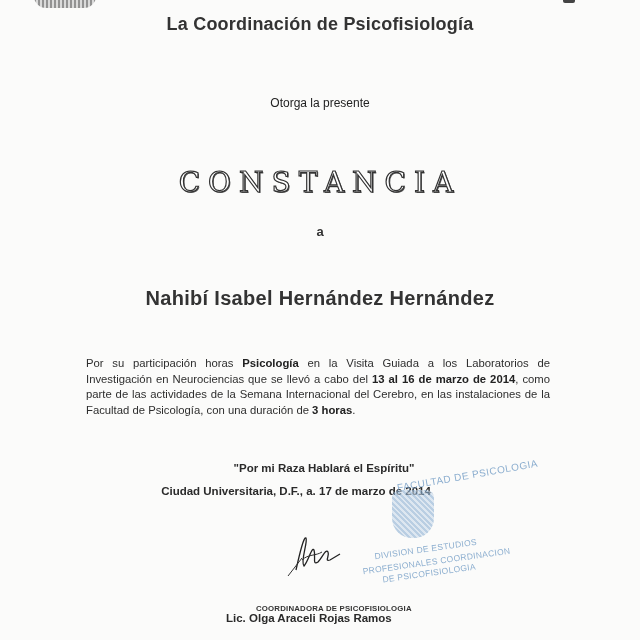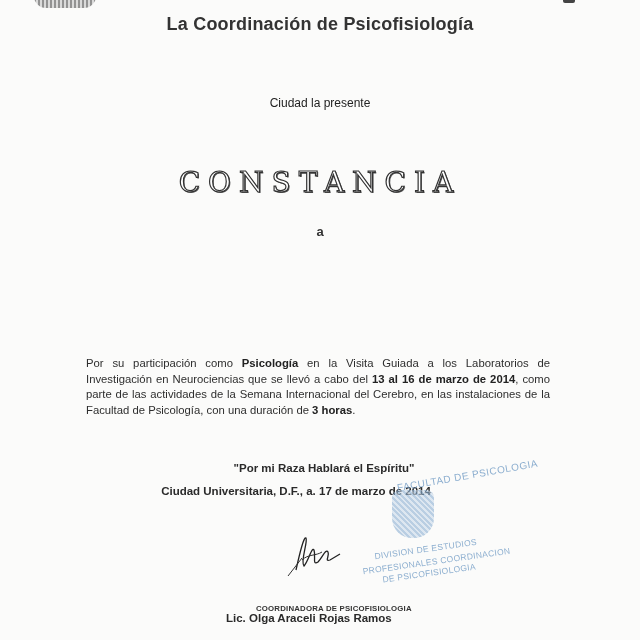--- a/index.html
+++ b/index.html
@@ -86,26 +86,27 @@
   }
 </style>
 </head>
 <body>
 
 <div class="page">
   <div class="logo-top"></div>
   <div class="mark-top-right"></div>
 
   <div class="heading">La  Coordinación de Psicofisiología</div>
-  <div class="grant">Ciudad la presente</div>
+  <div class="grant">Otorga la presente</div>
   <div class="title">CONSTANCIA</div>
   <div class="to">a</div>
+  <div class="recipient">Nahibí Isabel Hernández Hernández</div>
 
   <div class="body-text">
-    <span>Por su participación como </span><b>Psicología</b><span> en la Visita Guiada a los Laboratorios de Investigación en Neurociencias que se llevó a cabo del </span><b>13 al 16 de marzo de 2014</b><span>, como parte de las actividades de la Semana Internacional del Cerebro, en las instalaciones de la Facultad de Psicología, con una duración de </span><b>3 horas</b><span>.</span>
+    <span>Por su participación horas </span><b>Psicología</b><span> en la Visita Guiada a los Laboratorios de Investigación en Neurociencias que se llevó a cabo del </span><b>13 al 16 de marzo de 2014</b><span>, como parte de las actividades de la Semana Internacional del Cerebro, en las instalaciones de la Facultad de Psicología, con una duración de </span><b>3 horas</b><span>.</span>
   </div>
 
   <div class="motto">"Por mi Raza Hablará el Espíritu"</div>
   <div class="place-date">Ciudad Universitaria, D.F., a. 17 de marzo de 2014</div>
 
   <div class="stamp">
     <div class="arc-top">FACULTAD DE PSICOLOGIA</div>
     <div class="emblem"></div>
     <div class="line" style="left:14px;top:84px;">DIVISION DE ESTUDIOS</div>
     <div class="line" style="left:2px;top:96px;">PROFESIONALES COORDINACION</div>

